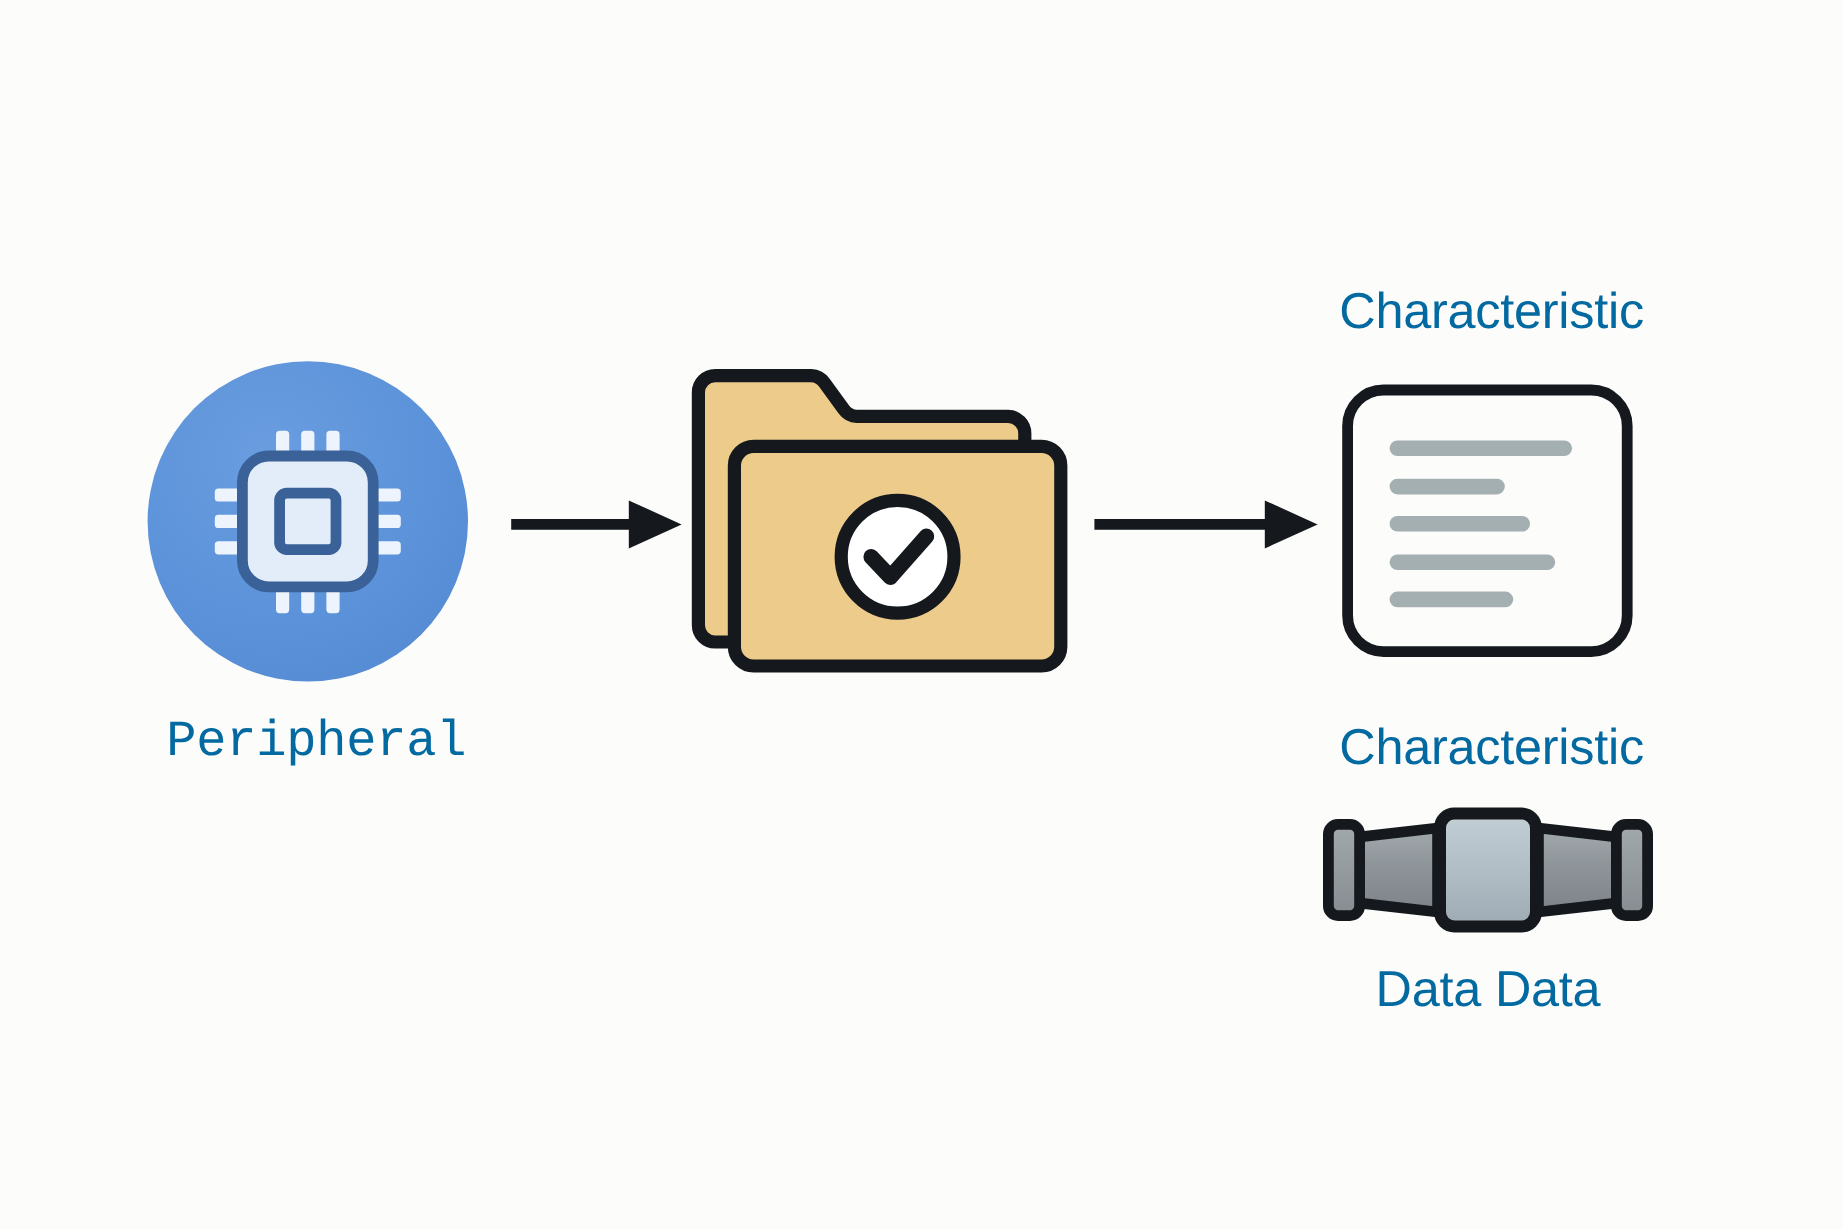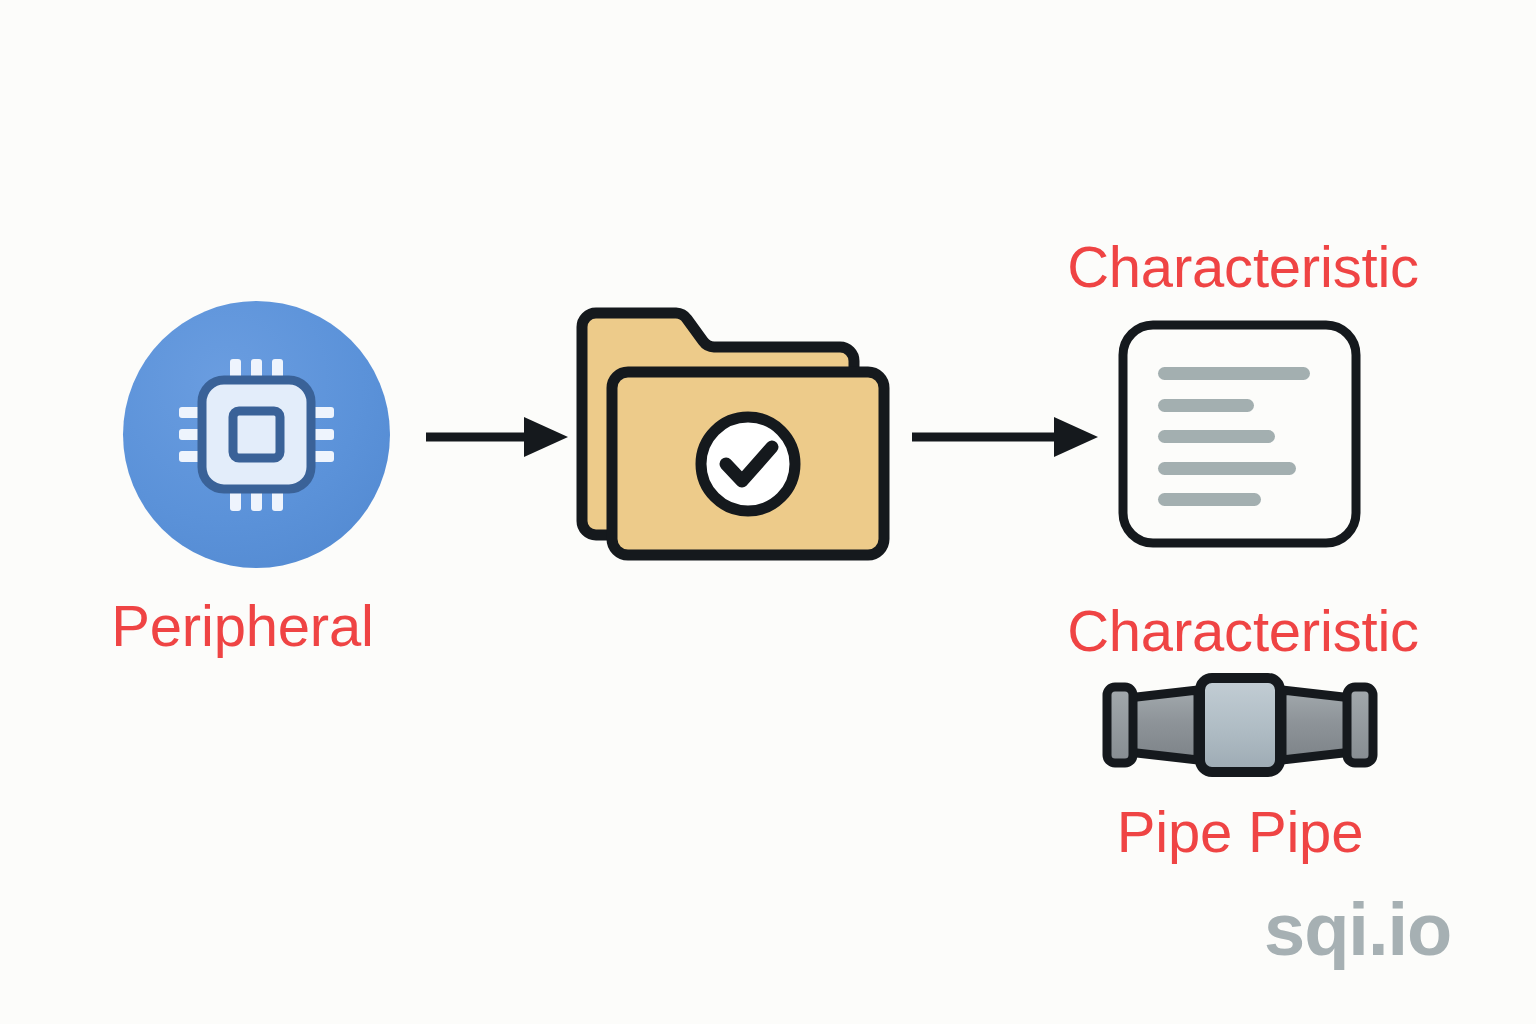--- a/index.html
+++ b/index.html
@@ -23,22 +23,22 @@
     height: 1024px;
   }
 
   .node {
     position: absolute;
   }
 
   .label {
     position: absolute;
     text-align: center;
-    color: #ef4444;
-    font-size: 58px;
+    color: #0369a1;
+    font-size: 42px;
     font-weight: 400;
     letter-spacing: -0.2px;
     line-height: 1;
     white-space: nowrap;
   }
 
   
   #peripheral-node {
     left: 123px;
     top: 301px;
@@ -47,23 +47,24 @@
   }
   .chip-circle {
     position: absolute;
     left: 0; top: 0;
     width: 267px;
     height: 267px;
     border-radius: 50%;
     background: radial-gradient(circle at 38% 30%, #6a9de0 0%, #5b92d9 55%, #5087cf 100%);
   }
   #peripheral-label {
-    left: 109px;
+    left: 130px;
     top: 597px;
     width: 267px;
+    font-family: Liberation Mono, monospace;
   }
 
   
   #service-node {
     left: 572px;
     top: 303px;
     width: 322px;
     height: 262px;
   }
   #service-label {
@@ -248,17 +249,16 @@
 
       <path d="M 252 28 L 182 20 L 182 90 L 252 82 Z" fill="url(#tubeGrad)" stroke="#15191d" stroke-width="9" stroke-linejoin="round"></path>
 
       <rect x="7" y="17" width="26" height="76" rx="8" ry="8" fill="url(#flangeGrad)" stroke="#15191d" stroke-width="9"></rect>
 
       <rect x="247" y="17" width="26" height="76" rx="8" ry="8" fill="url(#flangeGrad)" stroke="#15191d" stroke-width="9"></rect>
 
       <rect x="100" y="8" width="80" height="94" rx="12" ry="12" fill="url(#blockGrad)" stroke="#15191d" stroke-width="10"></rect>
     </svg>
   </div>
-  <div class="label" id="data-pipe-label">Pipe Pipe</div>
-
-  <div id="watermark">sqi.io</div>
+  <div class="label" id="data-pipe-label">Data Data</div>
+
 
 </div>
 
 </body></html>

